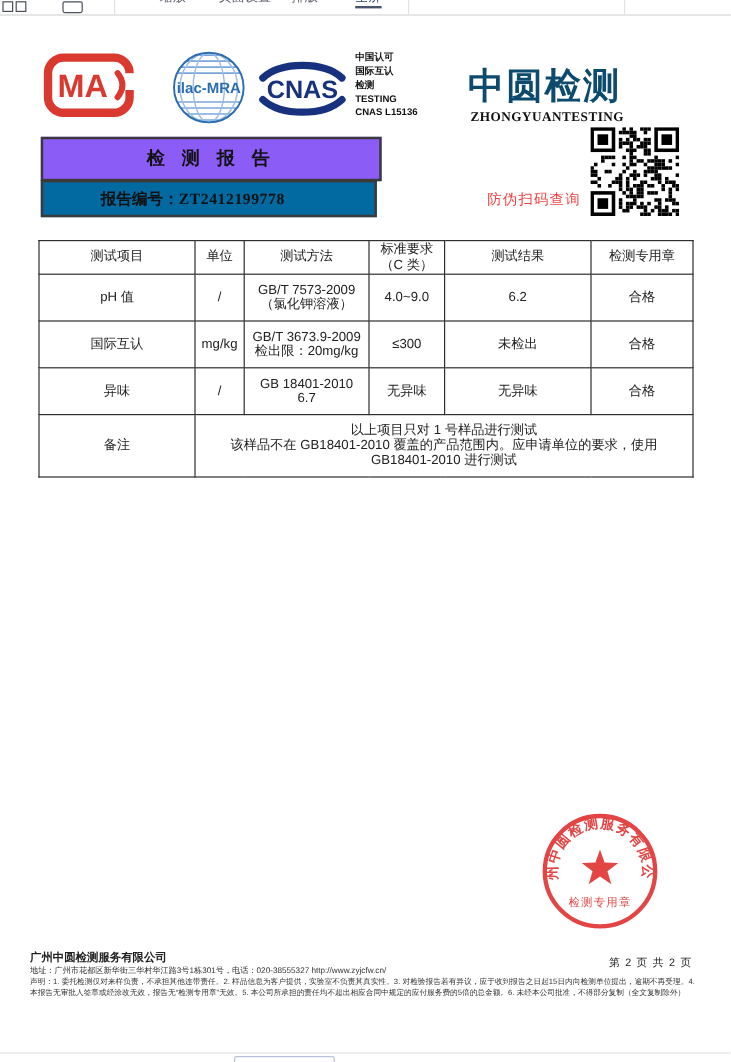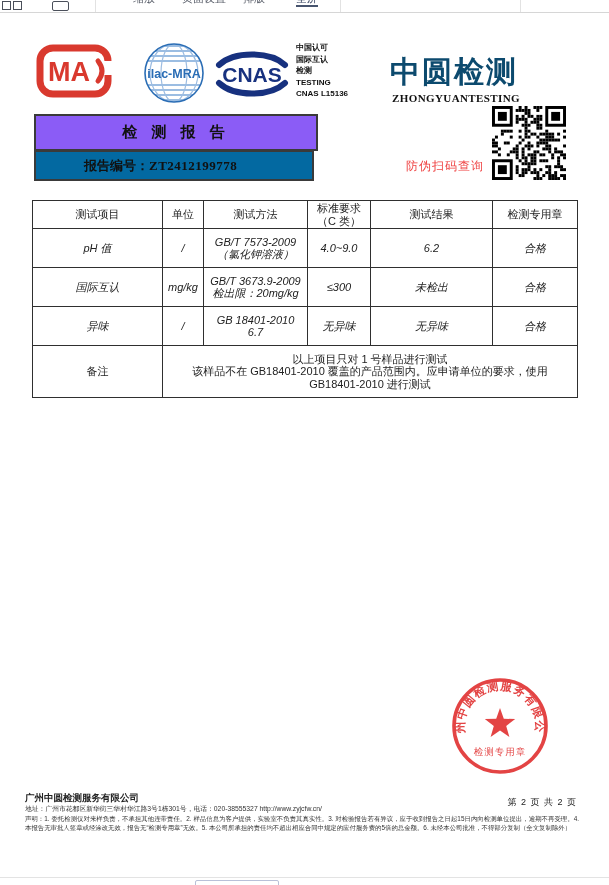--- a/index.html
+++ b/index.html
@@ -33,21 +33,21 @@
   .rpt-title{font-size:15px;font-weight:bold;letter-spacing:5px;color:#111;}
   .rpt-box2{position:absolute;left:34px;top:150px;width:280px;height:31px;border:2px solid #3a3a3a;
             background:#0369a1;display:flex;align-items:center;padding-left:48px;box-sizing:border-box;}
   .rpt-no-label{font-size:13px;font-weight:bold;color:#111;}
   .rpt-no{font-size:13px;font-weight:bold;font-family:"Liberation Serif",serif;color:#111;letter-spacing:.5px;}
   
   table.results{position:absolute;left:32px;top:200px;width:545px;border-collapse:collapse;
                 font-size:11px;color:#222;table-layout:fixed;}
   table.results td,table.results th{border:1px solid #2f2f2f;text-align:center;vertical-align:middle;
                 font-weight:normal;white-space:pre-line;line-height:12.5px;padding:1px 2px;box-sizing:border-box;}
-  tr.hdr{height:28px;} tr.r{height:39px;font-style:italic;} tr.remark{height:52px;}
+  tr.hdr{height:28px;} tr.r{height:39px;} tr.remark{height:52px;}
   td.remark-body{text-align:left;padding:3px 7px;line-height:14px;}
   
   .end-line{position:absolute;left:0;top:397px;width:100%;text-align:center;
             font-size:10.5px;font-weight:bold;color:#222;letter-spacing:.5px;}
   
   .stamp{position:absolute;left:450px;top:676px;width:100px;height:100px;opacity:.88;}
   
   .f-company{position:absolute;left:25px;top:792px;font-size:9.5px;font-weight:bold;color:#222;}
   .f-page{position:absolute;right:32px;top:796px;font-size:9px;color:#222;letter-spacing:1px;}
   .f-address{position:absolute;left:25px;top:804px;font-size:6.8px;color:#333;}

